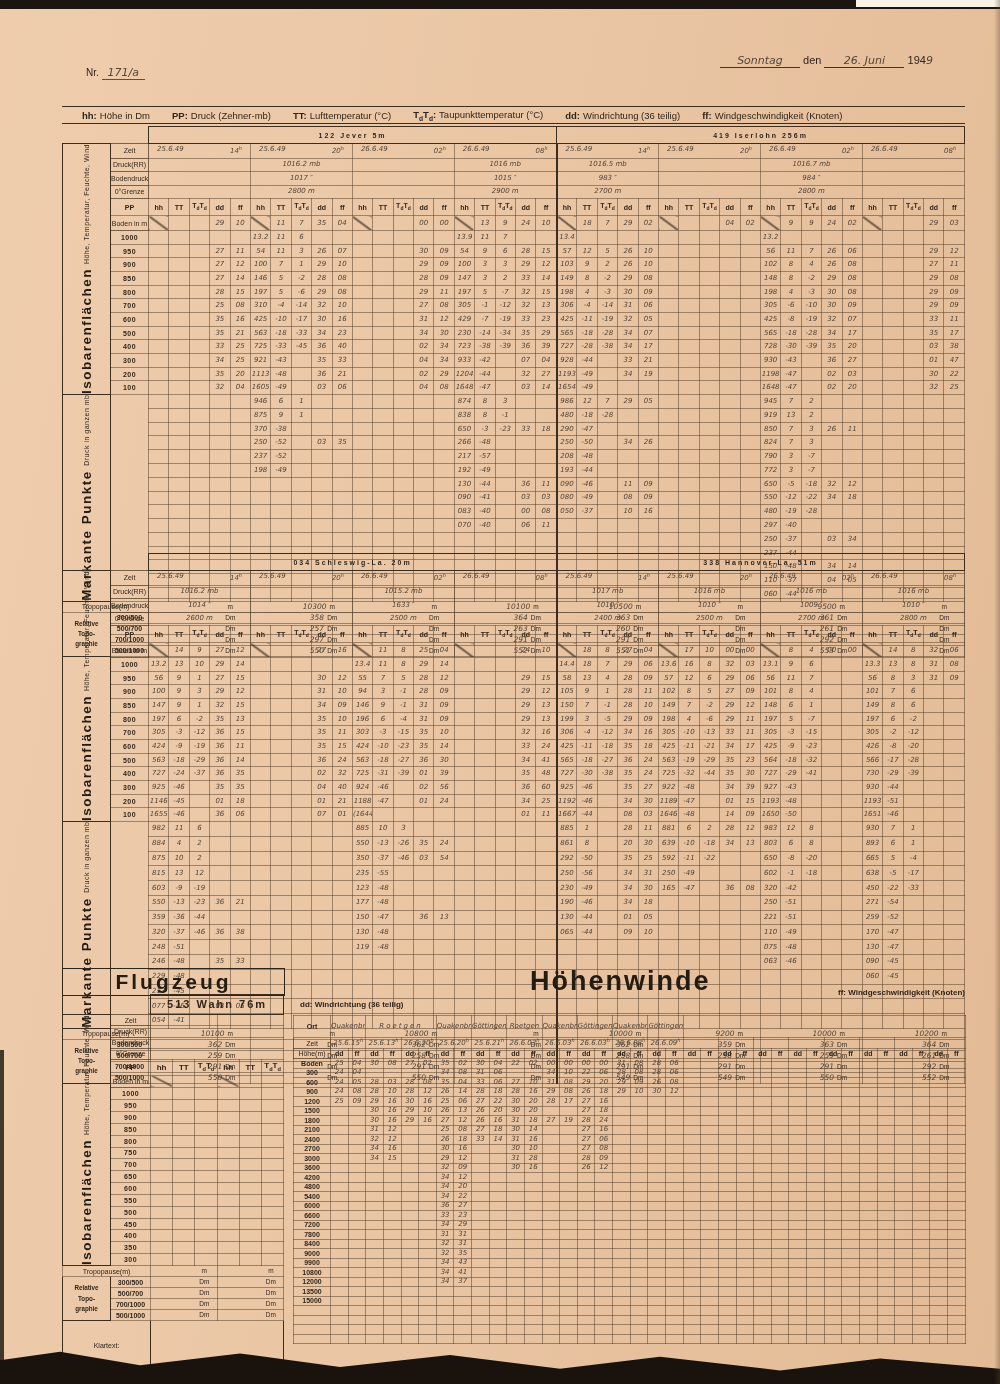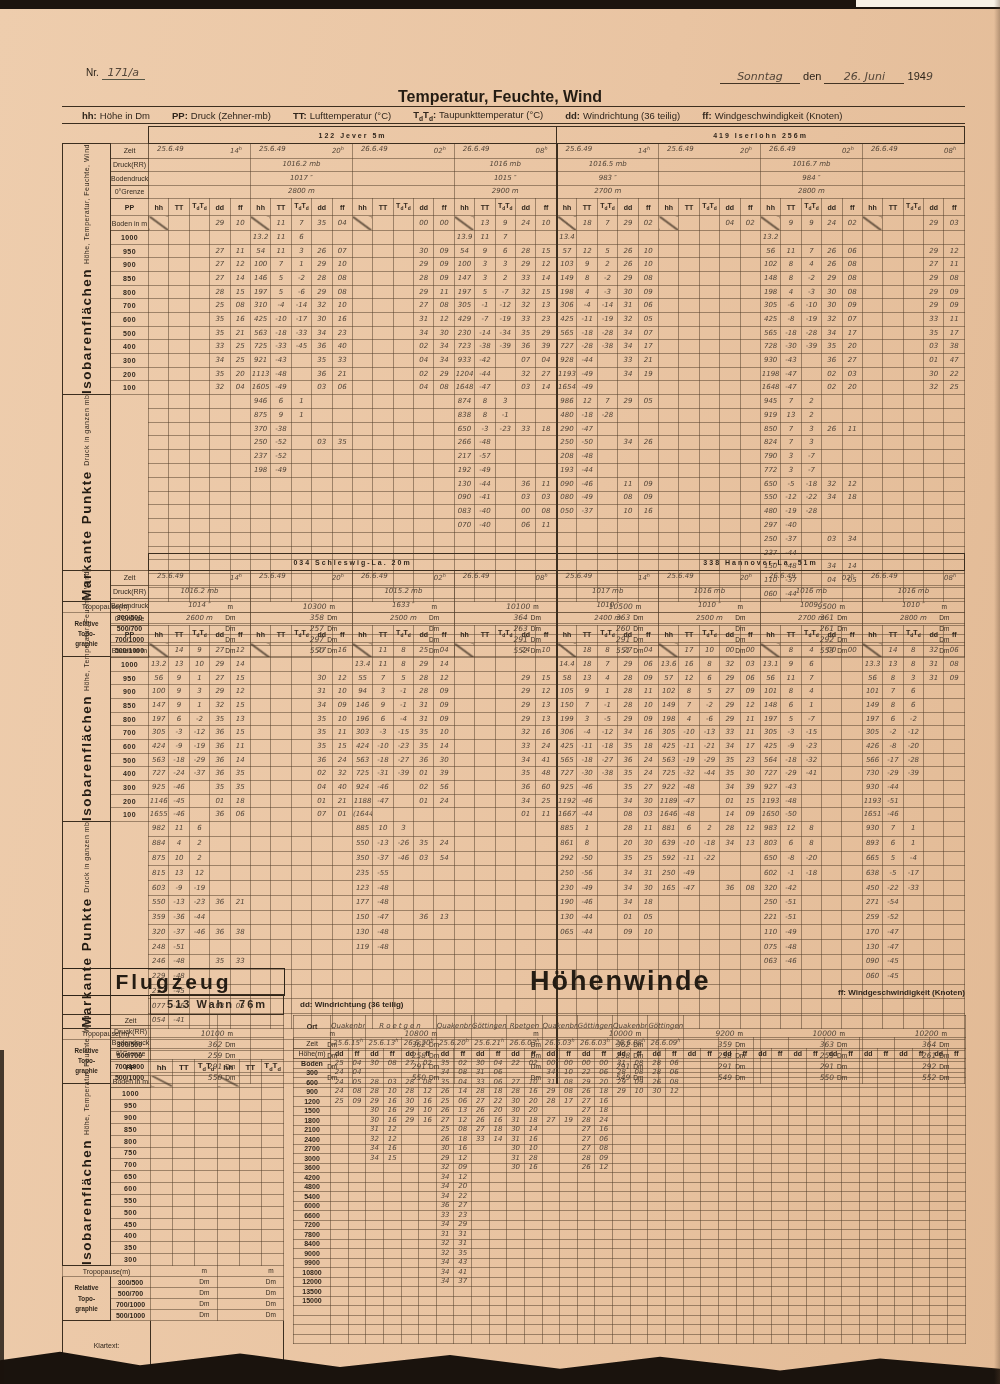--- a/index.html
+++ b/index.html
@@ -14,21 +14,21 @@
     clip-path:polygon(0 30%,6% 5%,14% 45%,24% 10%,34% 50%,45% 15%,56% 55%,66% 20%,78% 60%,88% 25%,100% 55%,100% 100%,0 100%);}
   #edge-left{left:0;top:1050px;width:4px;height:334px;background:rgba(26,19,13,.8);}
   #edge-right{right:0;top:0;width:6px;height:1384px;background:linear-gradient(to left,rgba(90,65,45,.35),transparent);}
   
   .print{color:#2e251b;}
   .hw{font-family:"DejaVu Sans",sans-serif;font-style:italic;color:#544639;}
   #hdr-title{left:0;top:58px;width:1000px;text-align:center;font-size:29px;font-weight:bold;letter-spacing:1px;color:#241c13;}
   #hdr-sub{left:0;top:88px;width:1000px;text-align:center;font-size:16px;font-weight:bold;color:#241c13;}
   #hdr-nr{left:86px;top:66px;font-size:10px;}
   #hdr-nr .hw{font-size:11px;border-bottom:1px solid #554;padding:0 6px;}
-  #hdr-date{left:720px;top:70px;font-size:11px;}
+  #hdr-date{left:720px;top:54px;font-size:11px;}
   #hdr-date .u{border-bottom:1px solid #443525;padding:0 10px;display:inline-block;min-width:60px;text-align:center;}
   
   #legend{left:62px;top:106px;width:903px;height:18px;border-top:1.5px solid #3c2e1f;border-bottom:1.5px solid #3c2e1f;
     font-size:9.5px;display:flex;align-items:center;padding-left:20px;box-sizing:border-box;}
   #legend b{margin-right:3px;}
   #legend span.item{margin-right:22px;white-space:nowrap;}
   sub{font-size:70%;}
   sup{font-size:70%;}
   
   table.blk{position:absolute;left:62px;border-collapse:collapse;table-layout:fixed;width:903px;}
@@ -77,21 +77,20 @@
 <body>
 
 <div id="page">
   <div class="abs" id="torn-top"></div>
   <div class="abs" id="torn-top-notch"></div>
 
   <div class="abs" id="hdr-nr">
     <span class="print">Nr.</span>
     <span class="hw">171/a</span>
   </div>
-  <div class="abs" id="hdr-sub">Temperatur, Feuchte, Wind</div>
   <div class="abs" id="hdr-date">
     <span class="u hw">Sonntag</span>
     <span class="print">den</span>
     <span class="u hw">26. Juni</span>
     <span class="print">194</span><span class="hw">9</span>
   </div>
 
   <div class="abs" id="legend">
       <span class="item"><b>hh:</b>Höhe in Dm</span>
       <span class="item"><b>PP:</b>Druck (Zehner-mb)</span>

